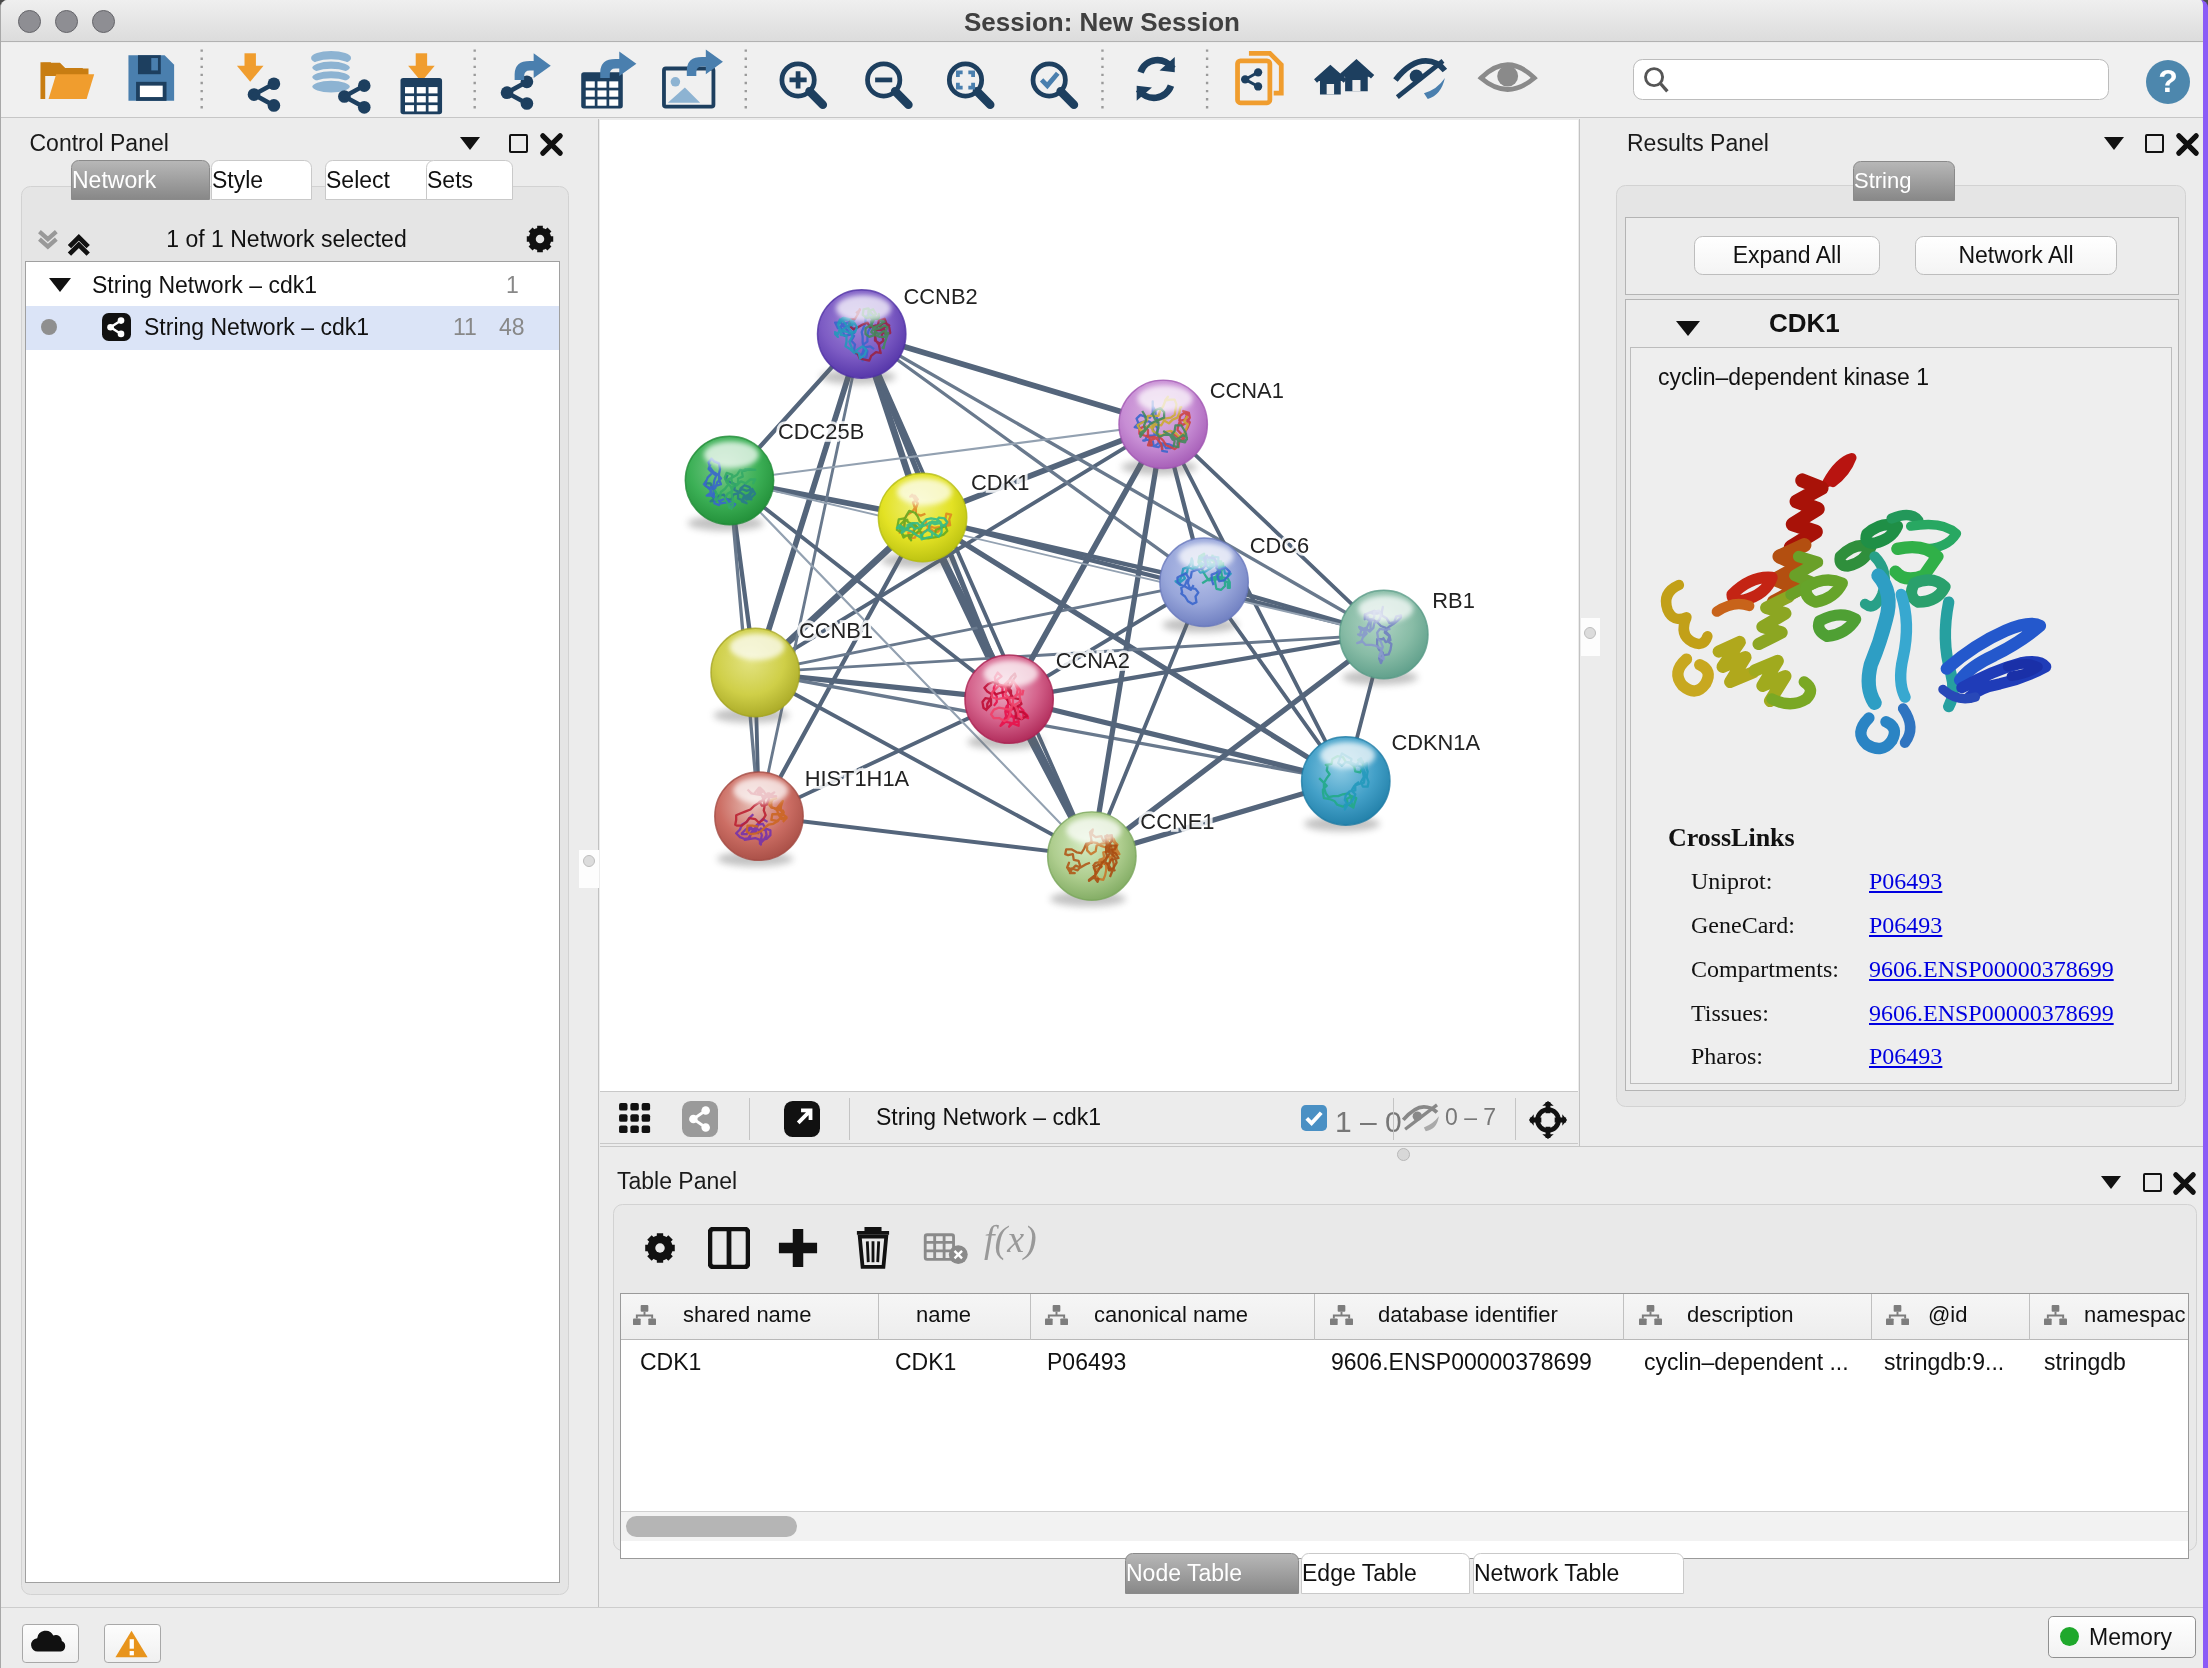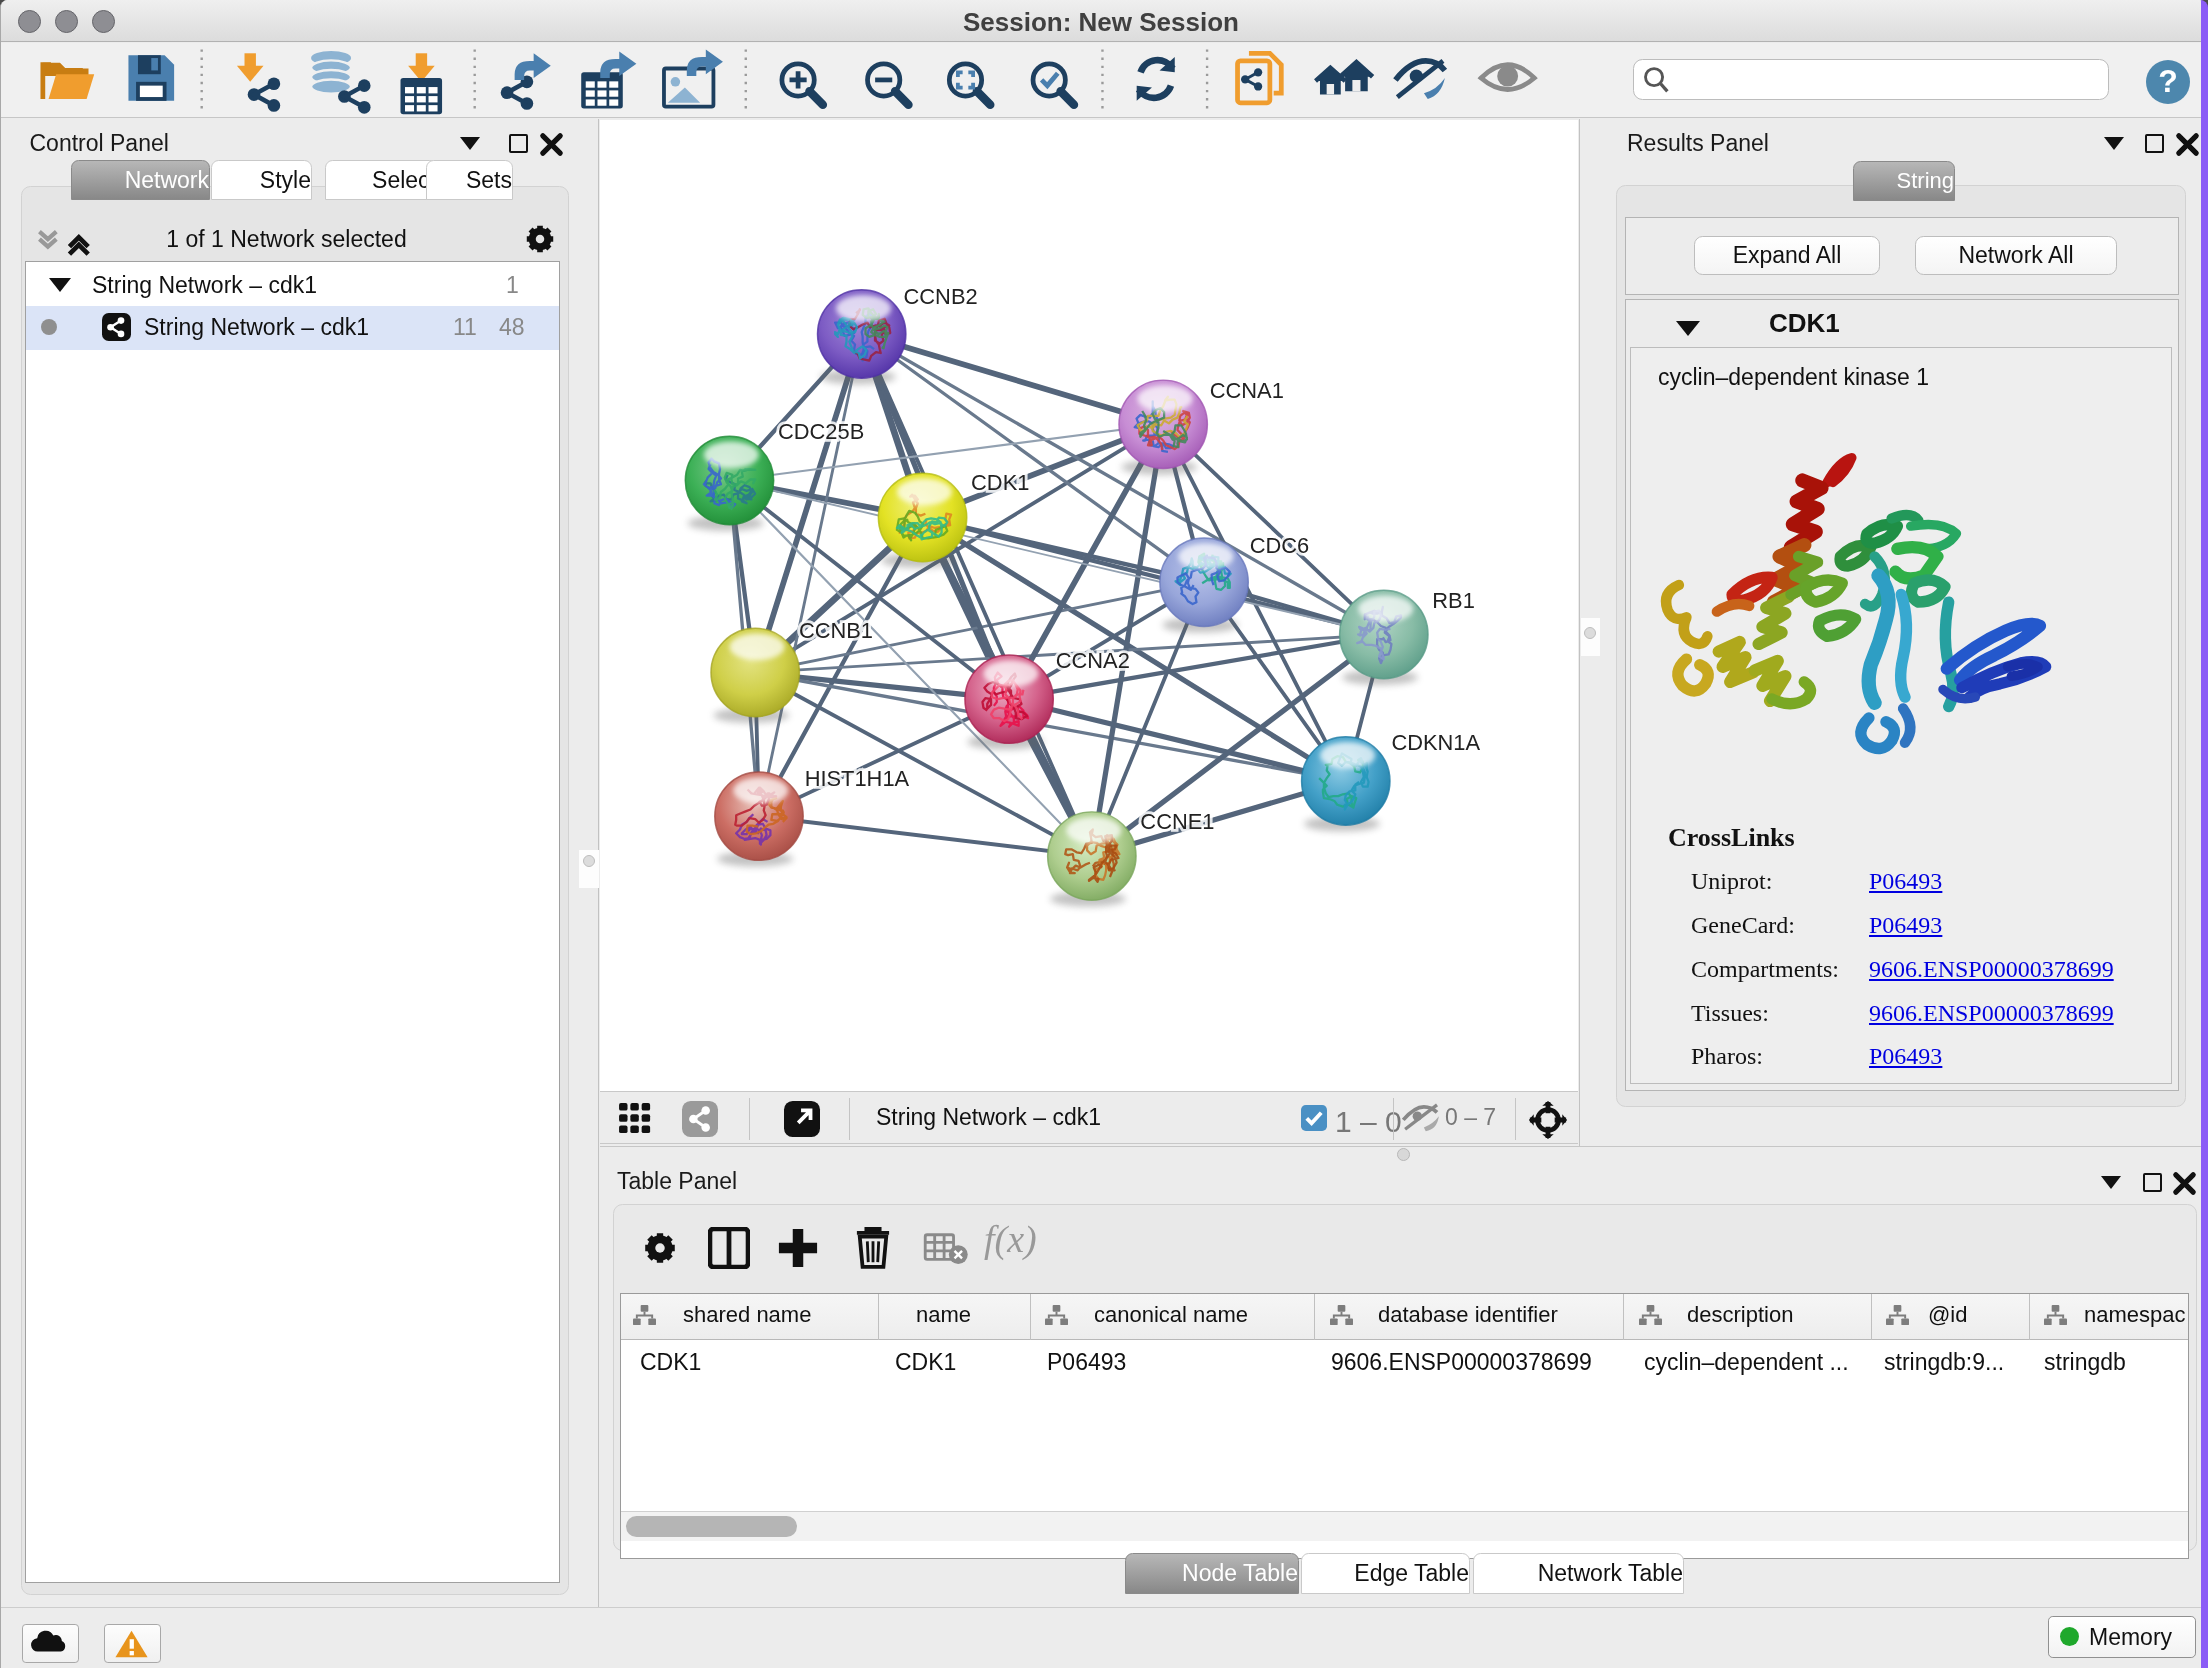--- a/index.html
+++ b/index.html
@@ -1,26 +1,26 @@
 <!DOCTYPE html>
 <html style="font-size:15px"><head><meta charset="utf-8"><style>
 *{margin:0;padding:0;box-sizing:border-box}
 html,body{width:2208px;height:1668px;background:#4a4a4a;font-family:"Liberation Sans",sans-serif;overflow:hidden}
-#win{position:absolute;left:0;top:0;width:2208px;height:1668px;background:#ececec;border-radius:7.6px 7.6px 0 0;overflow:hidden;border-left:1px solid #a8a8a8;border-right:7px solid #8b5cf6}
+#win{position:absolute;left:0;top:0;width:2208px;height:1668px;background:#ececec;border-radius:7.6px 7.6px 0 0;overflow:hidden;border-left:1px solid #a8a8a8;border-right:5px solid #8b5cf6}
 .abs{position:absolute}
 #titlebar{position:absolute;left:0;top:0;width:100%;height:42px;background:linear-gradient(#efefef,#dcdcdc);border-bottom:1px solid #b2b2b2}
 .tl{position:absolute;top:9.5px;width:23px;height:23px;border-radius:50%;background:#8e8e93;border:1px solid #65656a}
 #title{position:absolute;top:6.7px;left:0;width:100%;text-align:center;font-size:26px;font-weight:bold;color:#404040}
 #toolbar{position:absolute;left:0;top:43px;width:100%;height:75px;background:#f0f0f0;border-bottom:1px solid #c6c6c6}
 #searchbox{position:absolute;left:1632px;top:16px;width:476px;height:41px;background:#fff;border:1.9px solid #bcbcbc;border-radius:9.5px}
 #helpbtn{position:absolute;left:2145px;top:17px;width:44px;height:44px;border-radius:50%;background:#4d87ad;color:#fff;font-size:32px;font-weight:bold;text-align:center;line-height:42px}
 .ptitle{font-size:23px;color:#1a1a1a}
 .tri{width:0;height:0;border-left:10.5px solid transparent;border-right:10.5px solid transparent;border-top:13.3px solid #111;display:inline-block}
 .fsq{display:inline-block;width:19px;height:19px;border:2.9px solid #111;border-radius:1.9px}
-.tab{position:absolute;background:#fff;border:1px solid #c9c9c9;border-radius:7.6px 7.6px 0 0;text-align:right;font-size:23px;color:#111;height:40px;line-height:38px}
+.tab{position:absolute;background:#fff;border:1px solid #c9c9c9;border-radius:7.6px 7.6px 0 0;text-align:left;font-size:23px;color:#111;height:40px;line-height:38px}
 .tabsel{background:linear-gradient(#b7b7b7,#888888);color:#fff;border-color:#8a8a8a}
 .gcont{position:absolute;background:#e5e5e5;border:1px solid #d2d2d2;border-radius:9.5px}
 .wbox{position:absolute;background:#fff;border:1px solid #a0a0a0}
 .btn{position:absolute;background:linear-gradient(#ffffff,#f4f4f4);border:1px solid #bdbdbd;border-radius:8.6px;text-align:center;font-size:23px;color:#111}
 .link{color:#0000e0;text-decoration:underline}
 .serif{font-family:"Liberation Serif",serif}
 </style></head>
 <body>
 <div id="win">
 <div id="titlebar">

